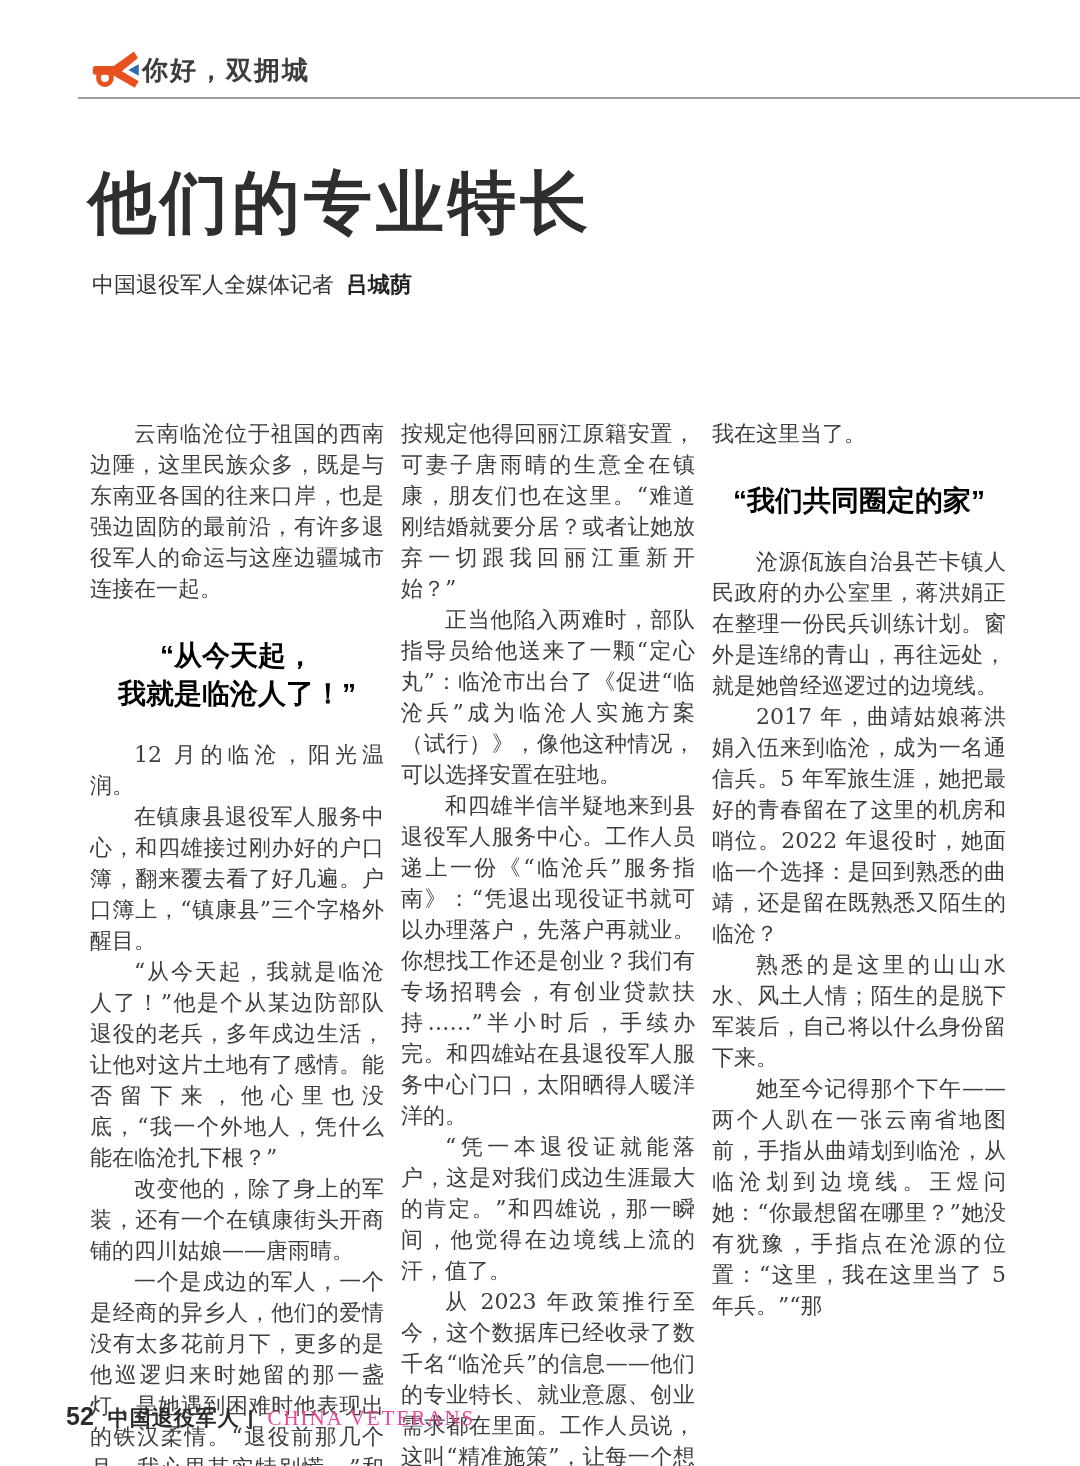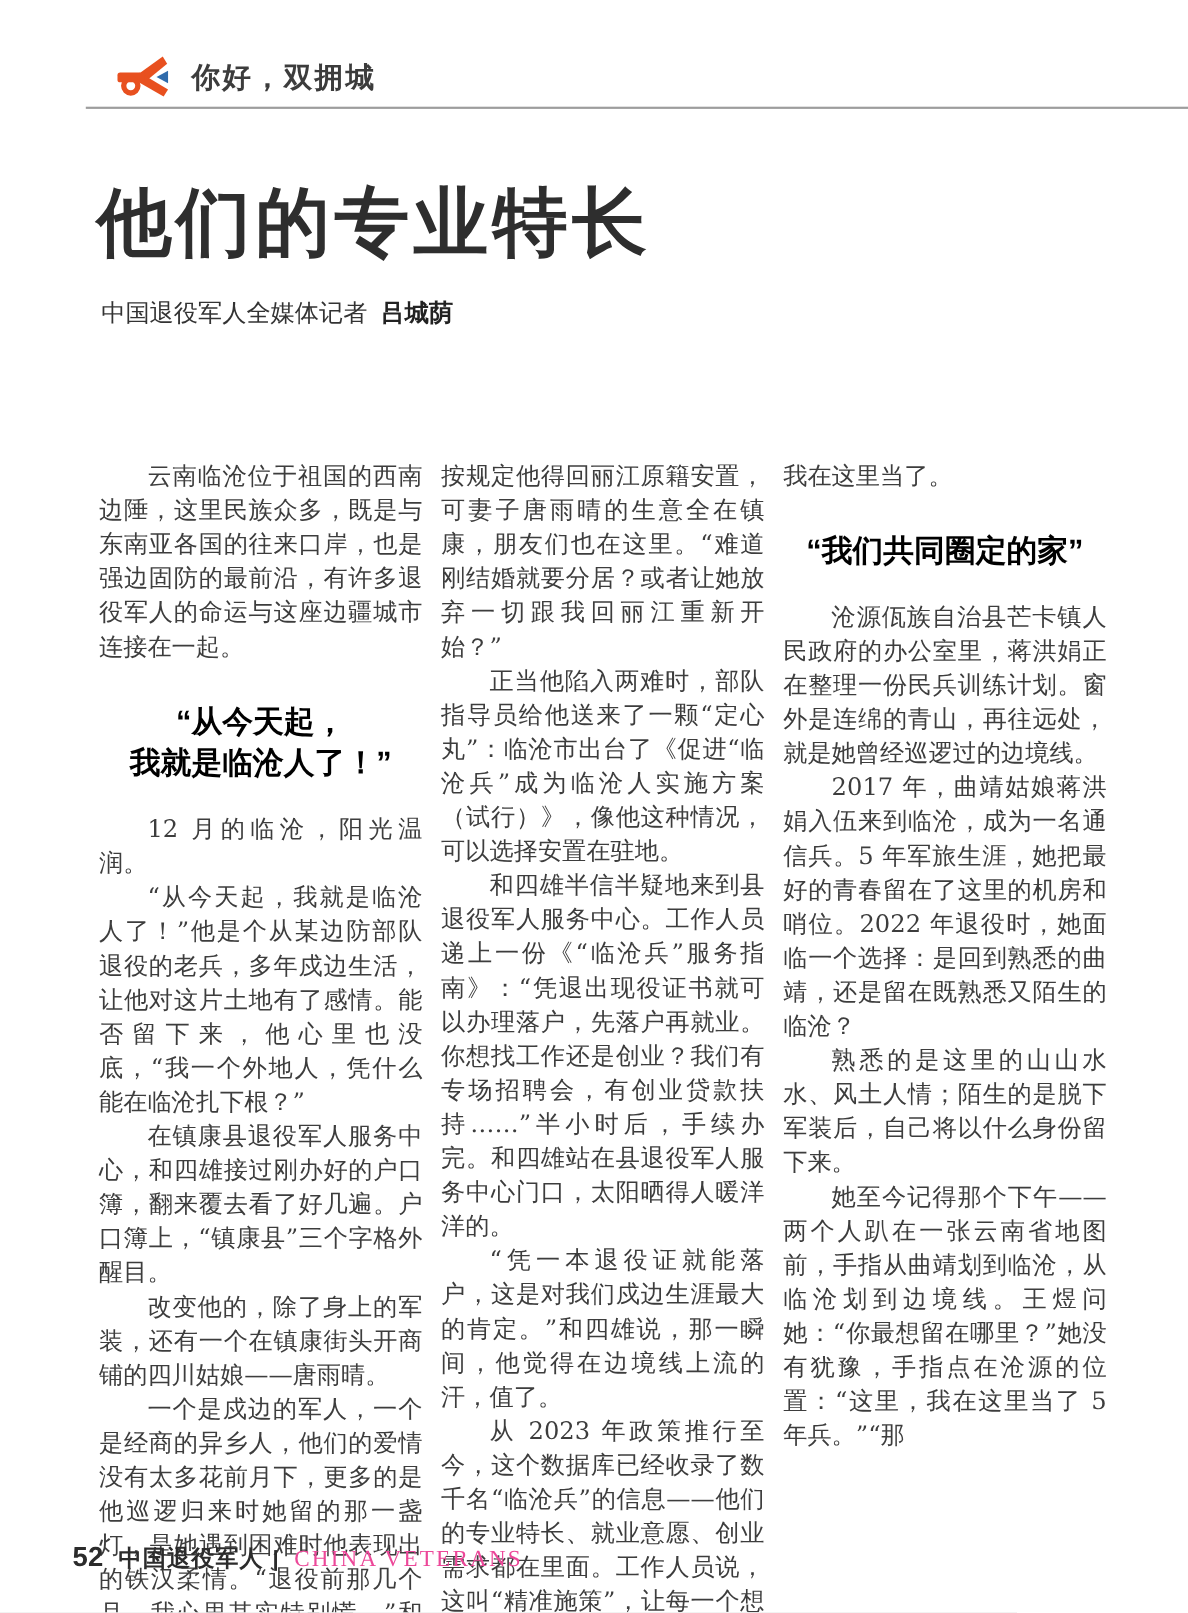--- a/index.html
+++ b/index.html
@@ -8,22 +8,22 @@
   .page {
     position:relative;
     width:1080px; height:1466px;
     margin:0 auto;
     background:#ffffff;
     overflow:hidden;
   }
 
   
   .header-row {
-    position:absolute; top:48px; left:106px;
-    display:flex; align-items:center; gap:18px;
+    position:absolute; top:48px; left:92px;
+    display:flex; align-items:center; 
   }
   .logo { width:50px; height:44px; display:block; }
   .tagline {
     font-family:"Liberation Sans","DejaVu Sans",sans-serif;
     font-weight:bold; font-size:26px; color:#3c3c3c; letter-spacing:2px;
   }
   .header-rule {
     position:absolute; top:97px; left:78px; right:0;
     height:2px; background:#9d9d9d;
   }
@@ -100,22 +100,22 @@
     <span class="author">吕城荫</span>
   </div>
 
   <div class="columns">
 
     <div class="column">
       <p>云南临沧位于祖国的西南边陲，这里民族众多，既是与东南亚各国的往来口岸，也是强边固防的最前沿，有许多退役军人的命运与这座边疆城市连接在一起。</p>
       <div class="col-heading">“从今天起，
 我就是临沧人了！”</div>
       <p>12 月的临沧，阳光温润。</p>
+      <p>在镇康县退役军人服务中心，和四雄接过刚办好的户口簿，翻来覆去看了好几遍。户口簿上，“镇康县”三个字格外醒目。</p>
       <p>“从今天起，我就是临沧人了！”他是个从某边防部队退役的老兵，多年戍边生活，让他对这片土地有了感情。能否留下来，他心里也没底，“我一个外地人，凭什么能在临沧扎下根？”</p>
-      <p>在镇康县退役军人服务中心，和四雄接过刚办好的户口簿，翻来覆去看了好几遍。户口簿上，“镇康县”三个字格外醒目。</p>
       <p>改变他的，除了身上的军装，还有一个在镇康街头开商铺的四川姑娘——唐雨晴。</p>
       <p>一个是戍边的军人，一个是经商的异乡人，他们的爱情没有太多花前月下，更多的是他巡逻归来时她留的那一盏灯，是她遇到困难时他表现出的铁汉柔情。“退役前那几个月，我心里其实特别慌。”和四雄说，“铁打的营盘流水的兵”，</p>
     </div>
 
     <div class="column">
       <p class="no-indent">按规定他得回丽江原籍安置，可妻子唐雨晴的生意全在镇康，朋友们也在这里。“难道刚结婚就要分居？或者让她放弃一切跟我回丽江重新开始？”</p>
       <p>正当他陷入两难时，部队指导员给他送来了一颗“定心丸”：临沧市出台了《促进“临沧兵”成为临沧人实施方案（试行）》，像他这种情况，可以选择安置在驻地。</p>
       <p>和四雄半信半疑地来到县退役军人服务中心。工作人员递上一份《“临沧兵”服务指南》：“凭退出现役证书就可以办理落户，先落户再就业。你想找工作还是创业？我们有专场招聘会，有创业贷款扶持……”半小时后，手续办完。和四雄站在县退役军人服务中心门口，太阳晒得人暖洋洋的。</p>
       <p>“凭一本退役证就能落户，这是对我们戍边生涯最大的肯定。”和四雄说，那一瞬间，他觉得在边境线上流的汗，值了。</p>
       <p>从 2023 年政策推行至今，这个数据库已经收录了数千名“临沧兵”的信息——他们的专业特长、就业意愿、创业需求都在里面。工作人员说，这叫“精准施策”，让每一个想留下来的人，都能找到留</p>

